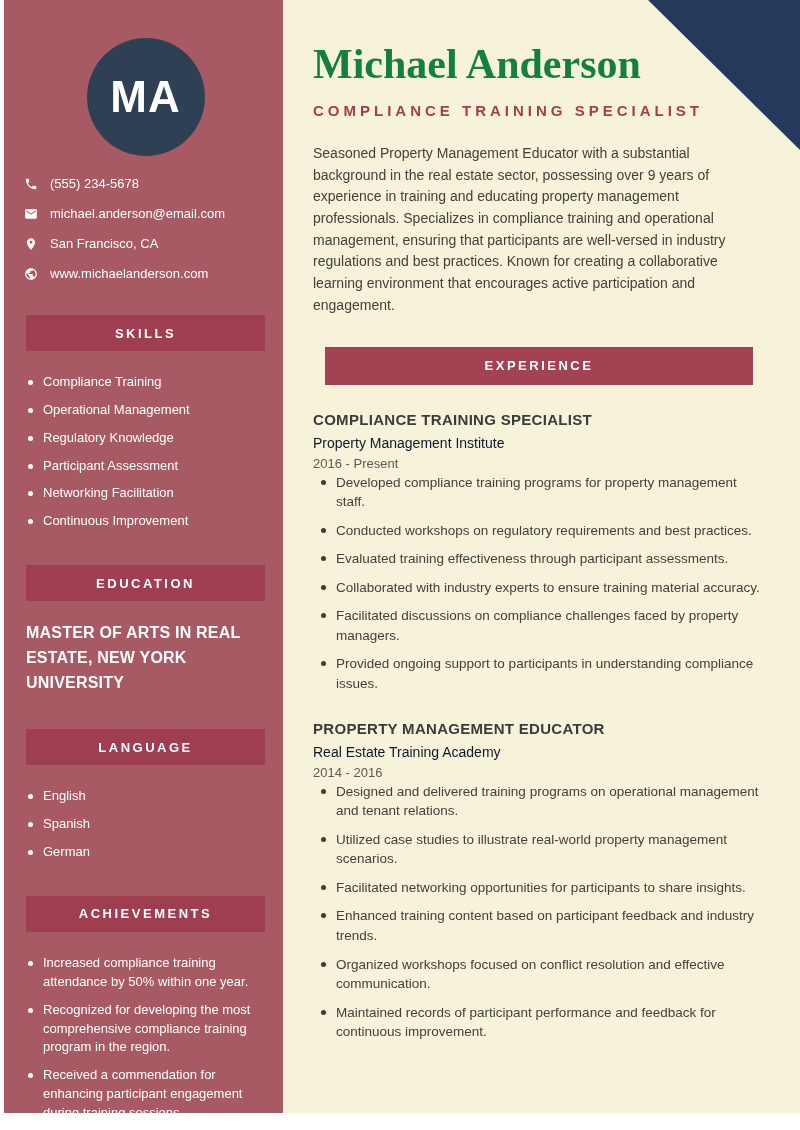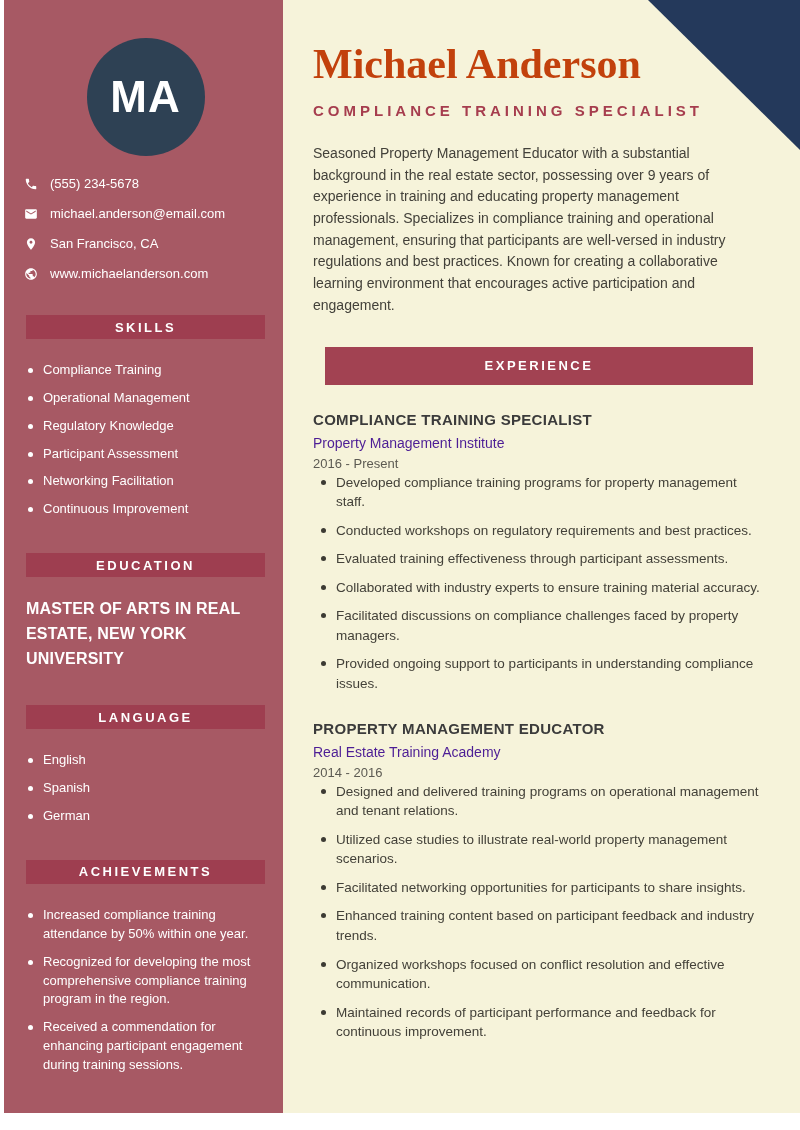--- a/index.html
+++ b/index.html
@@ -46,21 +46,21 @@
     align-items: center;
     gap: 12px;
     margin-bottom: 15px;
     font-size: 13px;
   }
   .cicon { width: 14px; height: 14px; flex: 0 0 14px; display: inline-flex; }
   .cicon svg { width: 14px; height: 14px; fill: #ffffff; }
 
   .band {
     margin: 34px 22px 0;
-    height: 24px;
+    height: 36px;
     background: #9e3e50;
     display: flex; align-items: center; justify-content: center;
   }
   .band span {
     color: #ffffff;
     font-size: 13px;
     font-weight: bold;
     letter-spacing: 2.5px;
   }
 
@@ -106,21 +106,21 @@
     top: 0; right: 0;
     width: 152px; height: 150px;
     background: #24395b;
     clip-path: polygon(100% 0, 100% 100%, 0 0);
   }
   .name {
     margin-top: 40px;
     font-family: "Liberation Serif", serif;
     font-weight: bold;
     font-size: 42px;
-    color: #c2410c;
+    color: #15803d;
     position: relative;
     z-index: 1;
   }
   .jobtitle {
     margin-top: 14px;
     font-size: 15px;
     font-weight: bold;
     letter-spacing: 4px;
     color: #a63d4e;
   }
@@ -138,21 +138,21 @@
   .job h3 {
     margin-top: 26px;
     font-size: 15px;
     font-weight: bold;
     letter-spacing: 0.3px;
     color: #3b3b3b;
   }
   .company {
     margin-top: 7px;
     font-size: 14px;
-    color: #4c1d95;
+    color: #0f172a;
   }
   .dates {
     margin-top: 5px;
     font-size: 13px;
     color: #5c5a52;
   }
   .jlist {
     list-style: none;
     margin: 2px 0 0;
     padding: 0 0 0 8px;

